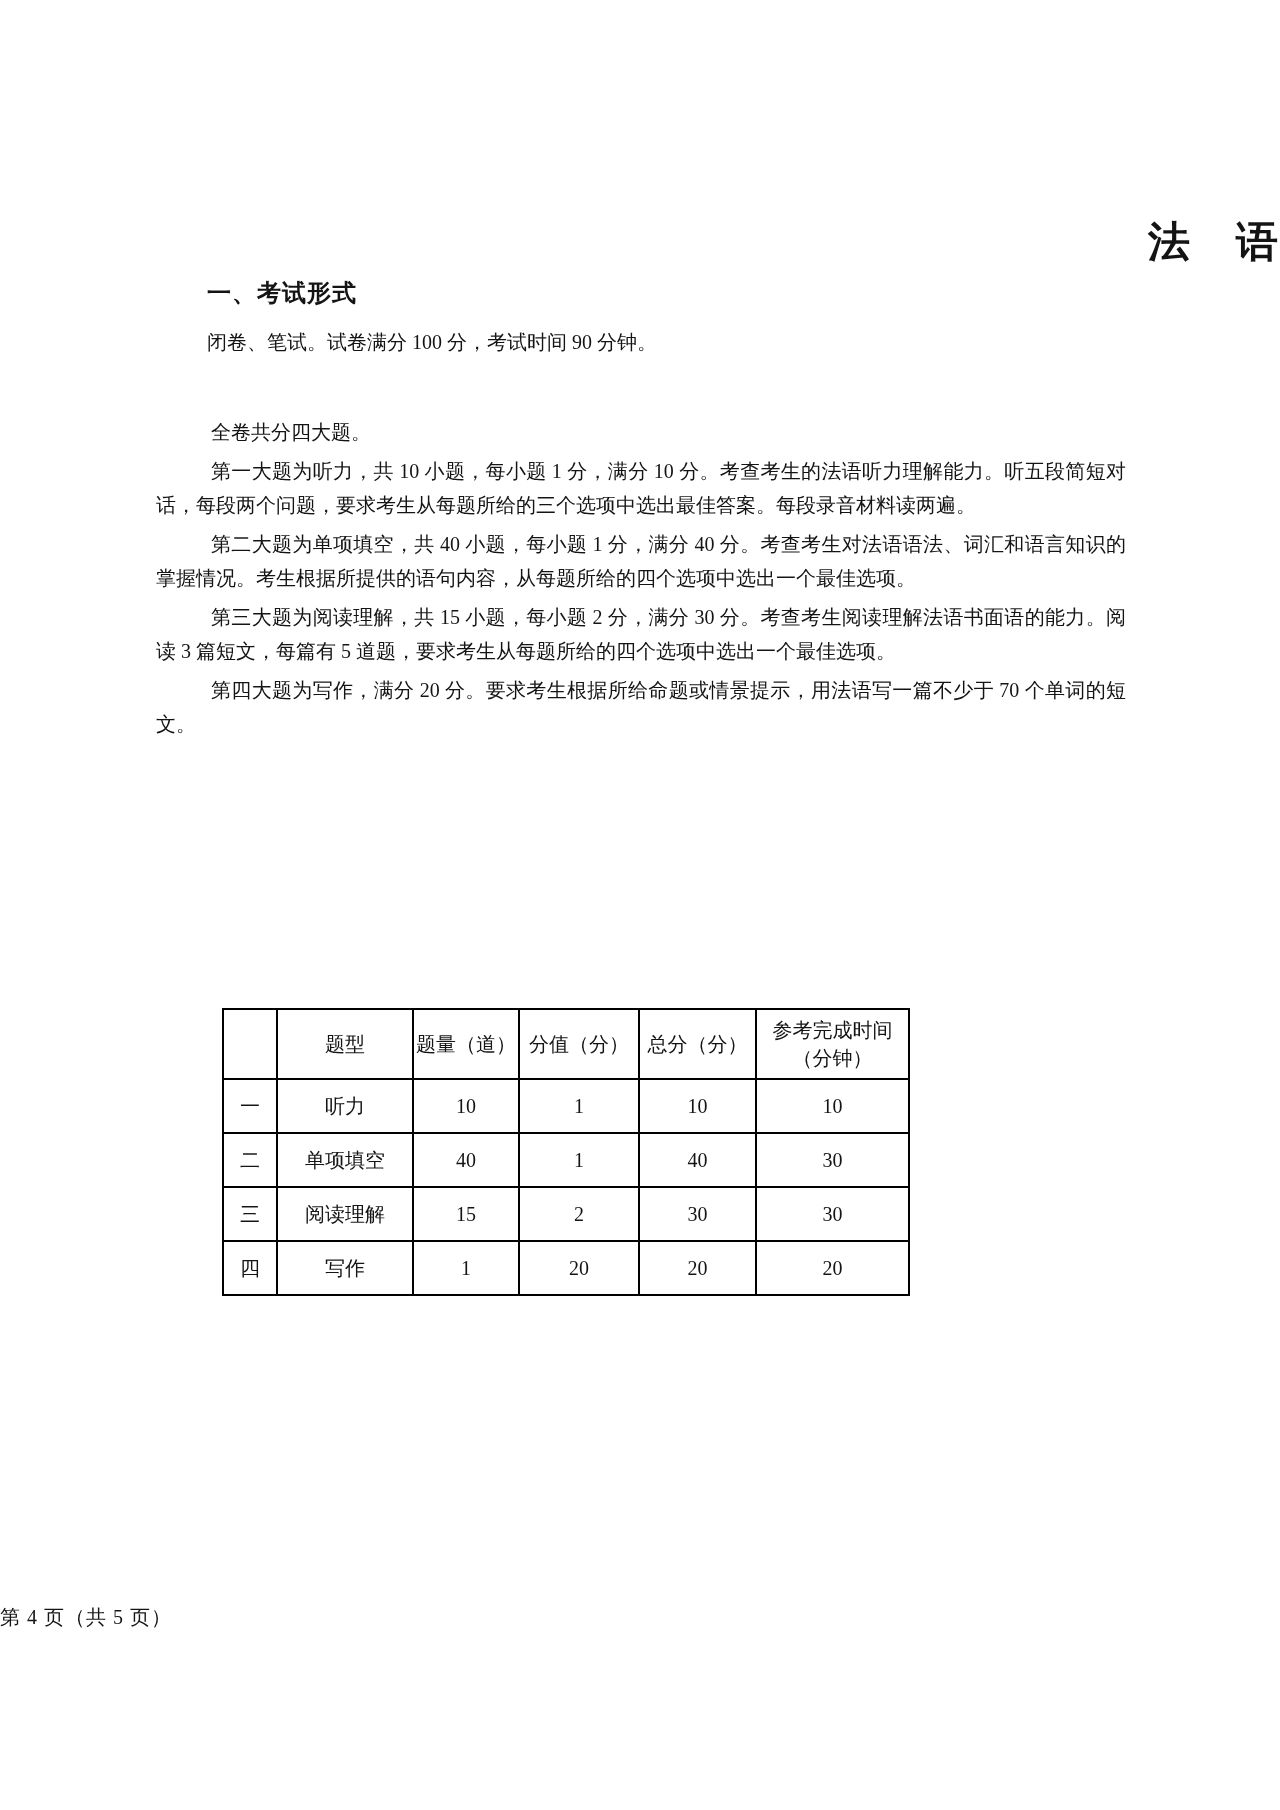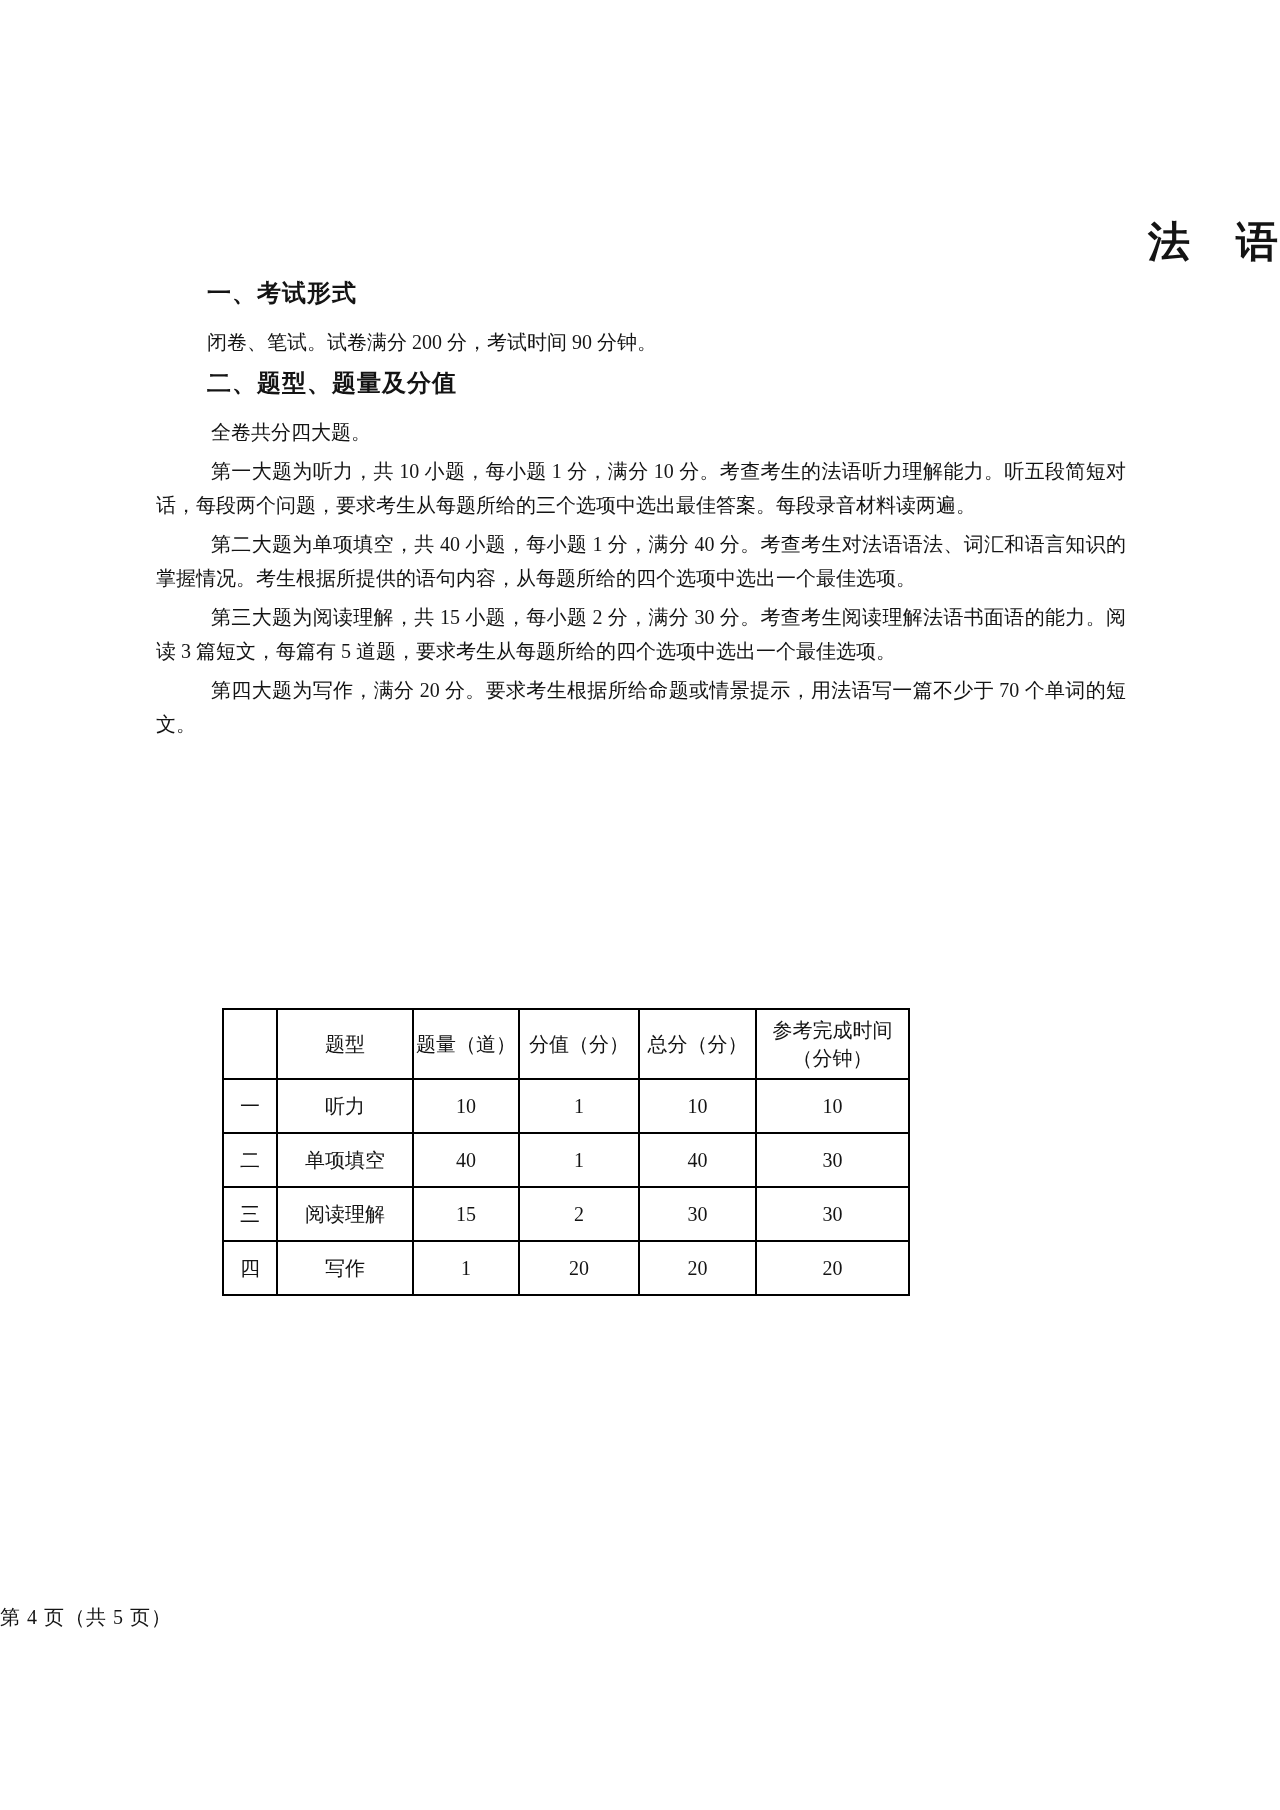--- a/index.html
+++ b/index.html
@@ -110,23 +110,22 @@
 </style>
 </head>
 <body>
 
 <div class="page">
 
   <div class="doc-title">法　语</div>
 
   <div class="sec-heading heading-1">一、考试形式</div>
 
-  <div class="body-text para-exam-format">闭卷、笔试。试卷满分 200 分，考试时间 90 分钟。</div>
+  <div class="body-text para-exam-format">闭卷、笔试。试卷满分 100 分，考试时间 90 分钟。</div>
 
-  <div class="sec-heading heading-2">二、题型、题量及分值</div>
 
   <div class="body-text para-block">
     <p>全卷共分四大题。</p>
     <p>第一大题为听力，共 10 小题，每小题 1 分，满分 10 分。考查考生的法语听力理解能力。听五段简短对话，每段两个问题，要求考生从每题所给的三个选项中选出最佳答案。每段录音材料读两遍。</p>
     <p>第二大题为单项填空，共 40 小题，每小题 1 分，满分 40 分。考查考生对法语语法、词汇和语言知识的掌握情况。考生根据所提供的语句内容，从每题所给的四个选项中选出一个最佳选项。</p>
     <p>第三大题为阅读理解，共 15 小题，每小题 2 分，满分 30 分。考查考生阅读理解法语书面语的能力。阅读 3 篇短文，每篇有 5 道题，要求考生从每题所给的四个选项中选出一个最佳选项。</p>
     <p>第四大题为写作，满分 20 分。要求考生根据所给命题或情景提示，用法语写一篇不少于 70 个单词的短文。</p>
   </div>
 
 

